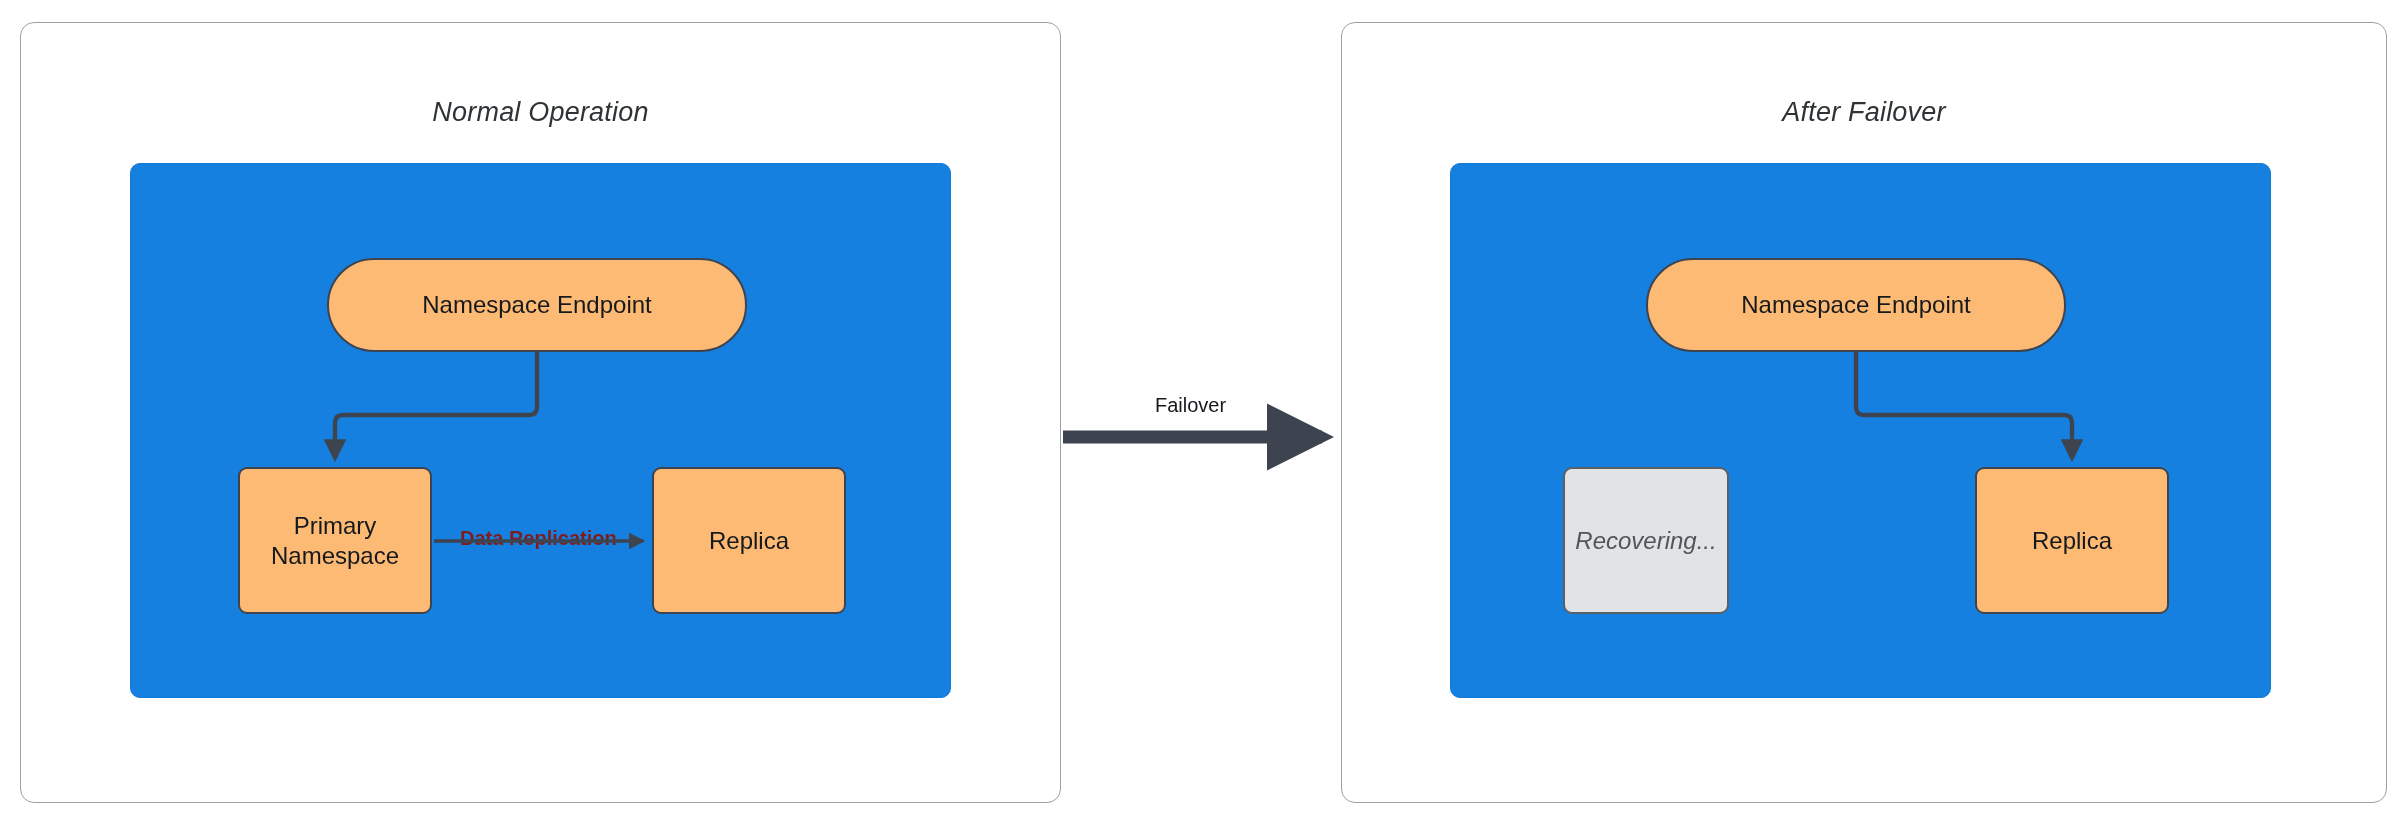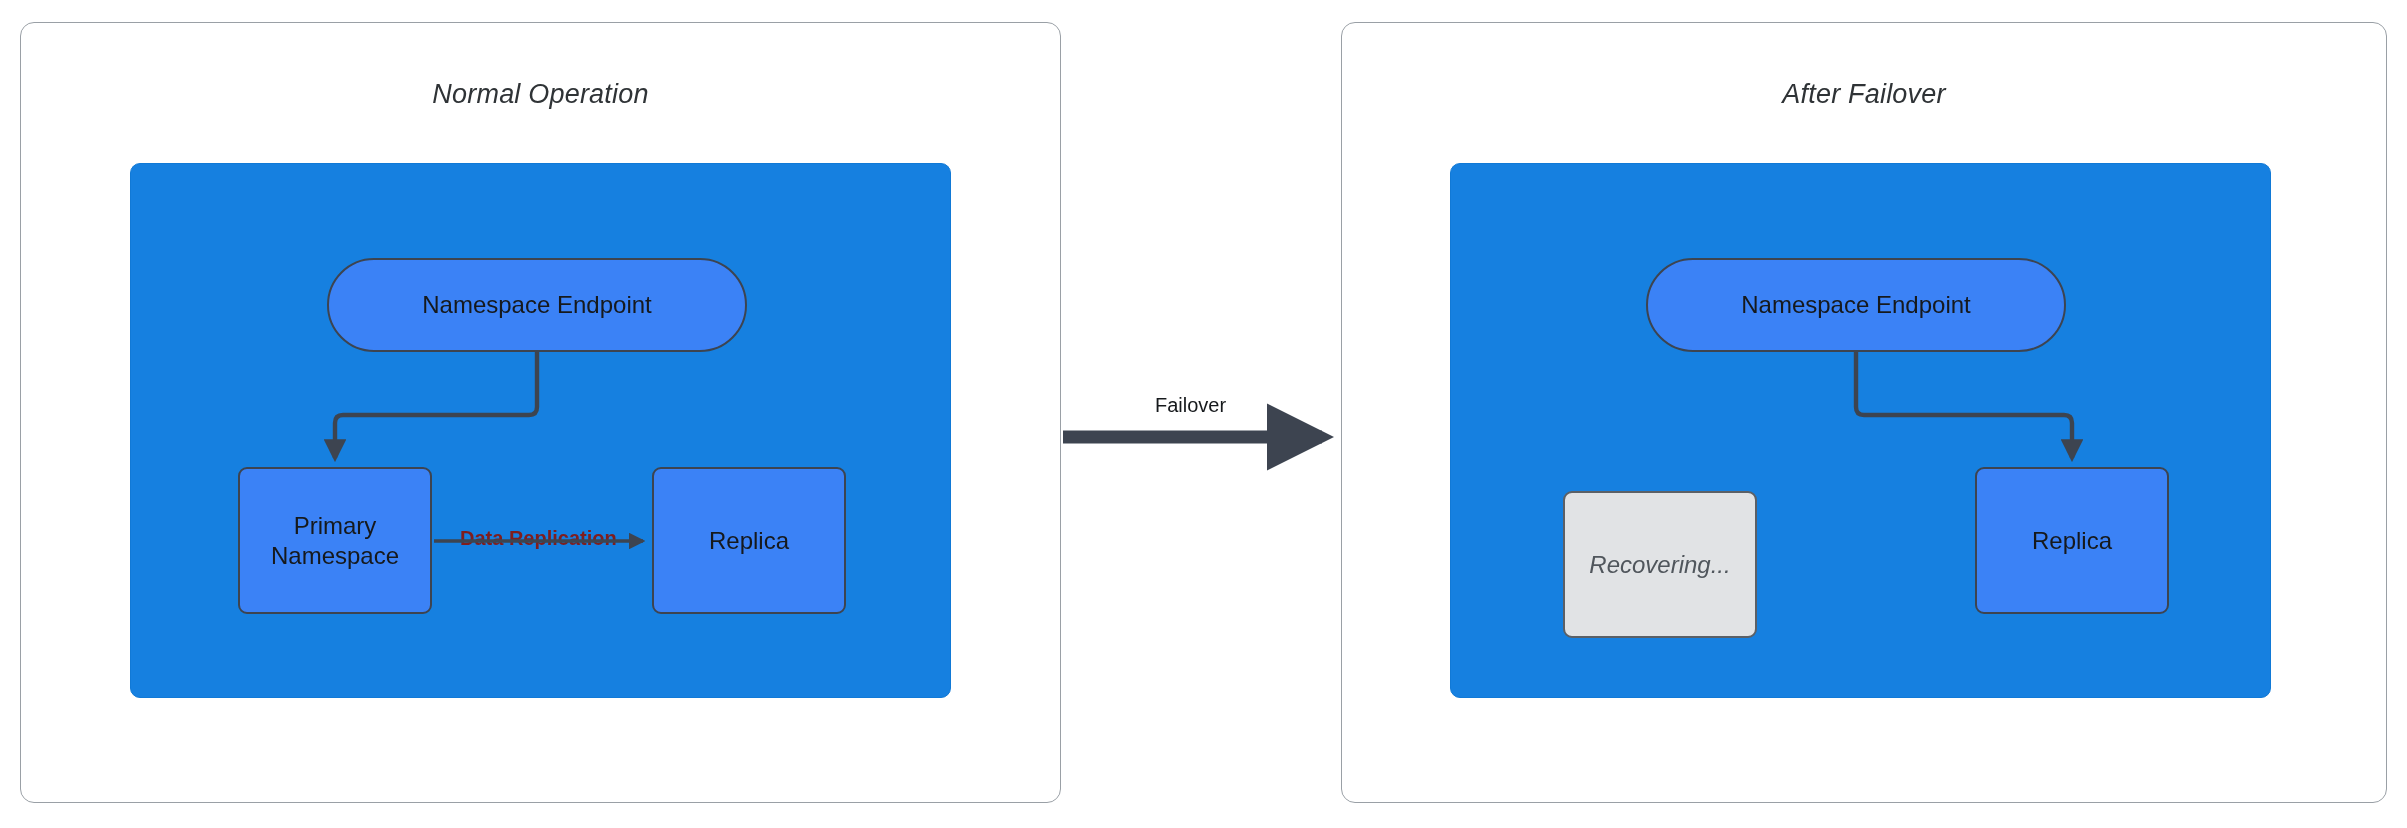--- a/index.html
+++ b/index.html
@@ -7,45 +7,45 @@
        font-family:"Liberation Sans","DejaVu Sans",sans-serif;}
 
   .stage{position:absolute;left:0;top:0;width:2407px;height:828px;}
 
   
   .panel{position:absolute;background:#ffffff;border:1.6px solid #9aa0a6;
          border-radius:14px;box-sizing:border-box;}
   #panel-left{left:20px;top:22px;width:1041px;height:781px;}
   #panel-right{left:1341px;top:22px;width:1046px;height:781px;}
 
-  .panel-title{position:absolute;top:56px;left:0;width:100%;text-align:center;
+  .panel-title{position:absolute;top:74px;left:0;width:100%;text-align:center;
                font-style:italic;font-size:27px;color:#2f3336;letter-spacing:.2px;
                white-space:nowrap;}
 
   
   .cluster{position:absolute;background:#1680e0;border:1.5px solid #1179d6;
            border-radius:10px;box-sizing:border-box;}
   #cluster-left{left:130px;top:163px;width:821px;height:535px;}
   #cluster-right{left:1450px;top:163px;width:821px;height:535px;}
 
   
   .node{position:absolute;box-sizing:border-box;display:flex;align-items:center;
-        justify-content:center;text-align:center;background:#3b82f6;
+        justify-content:center;text-align:center;background:#fdba74;
         border:2.2px solid #3d4450;color:#16191c;font-size:24px;line-height:1.22;}
   .node.pill{border-radius:200px;}
   .node.rect{border-radius:9px;}
   .node.muted{background:#e1e3e5;border-color:#5b6066;color:#50565c;
               font-style:italic;}
 
   #node-endpoint-left{left:327px;top:258px;width:420px;height:94px;}
   #node-primary{left:238px;top:467px;width:194px;height:147px;}
   #node-replica-left{left:652px;top:467px;width:194px;height:147px;}
 
   #node-endpoint-right{left:1646px;top:258px;width:420px;height:94px;}
-  #node-recovering{left:1563px;top:467px;width:194px;height:147px;margin-top:24px;}
+  #node-recovering{left:1563px;top:467px;width:166px;height:147px;}
   #node-replica-right{left:1975px;top:467px;width:194px;height:147px;}
 
   
   #wires{position:absolute;left:0;top:0;width:2407px;height:828px;
          pointer-events:none;overflow:visible;}
 
   
   .edge-label{position:absolute;font-size:20px;font-weight:bold;color:#7f1d1d;
               white-space:nowrap;}
   #label-data-replication{left:460px;top:527px;}

